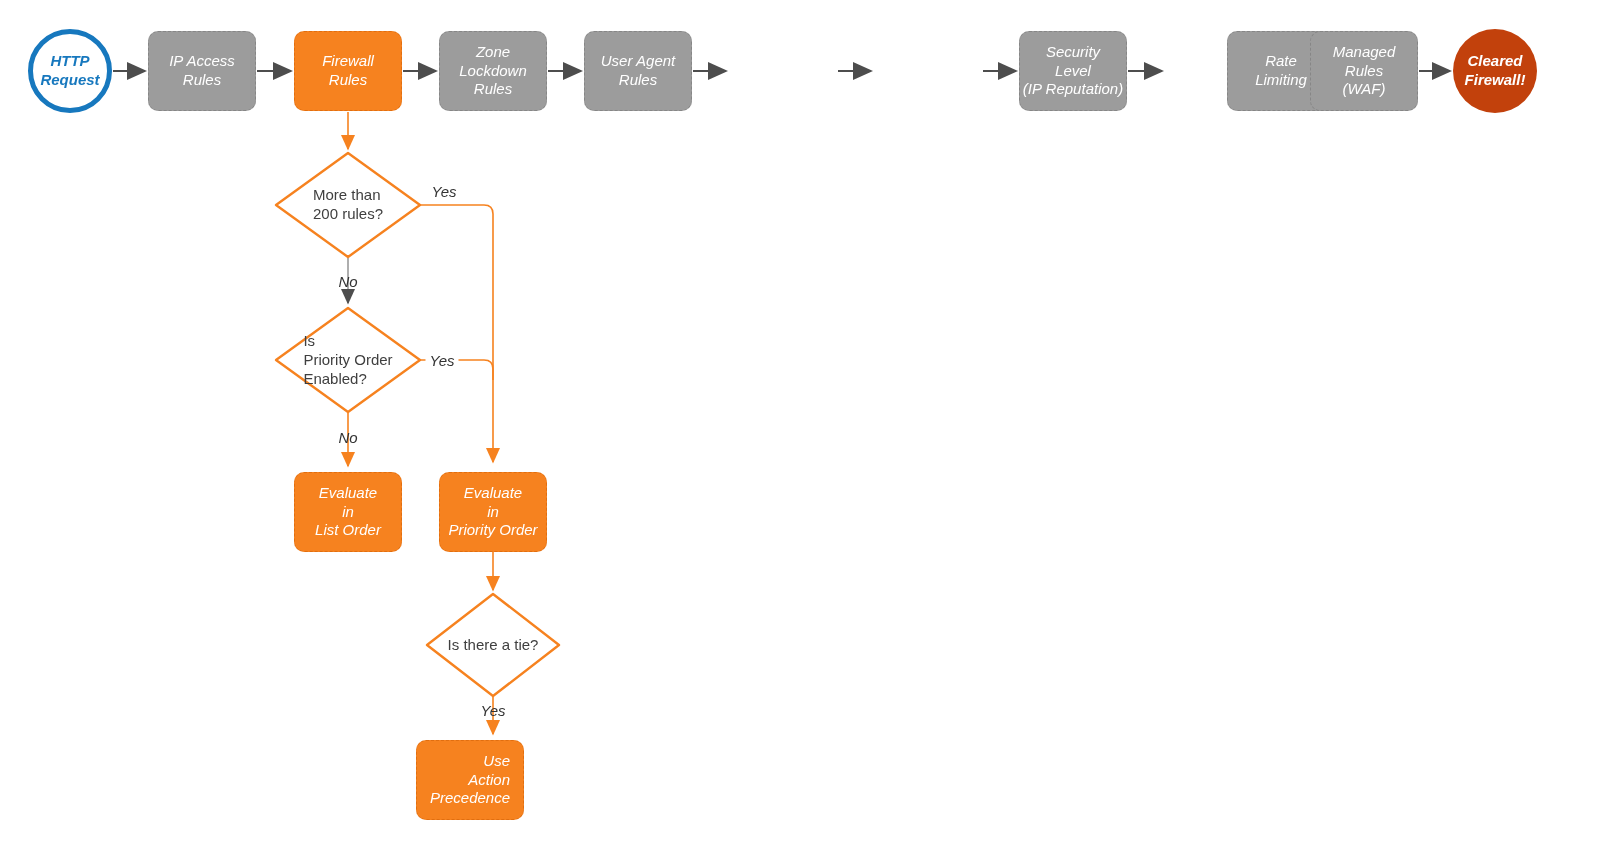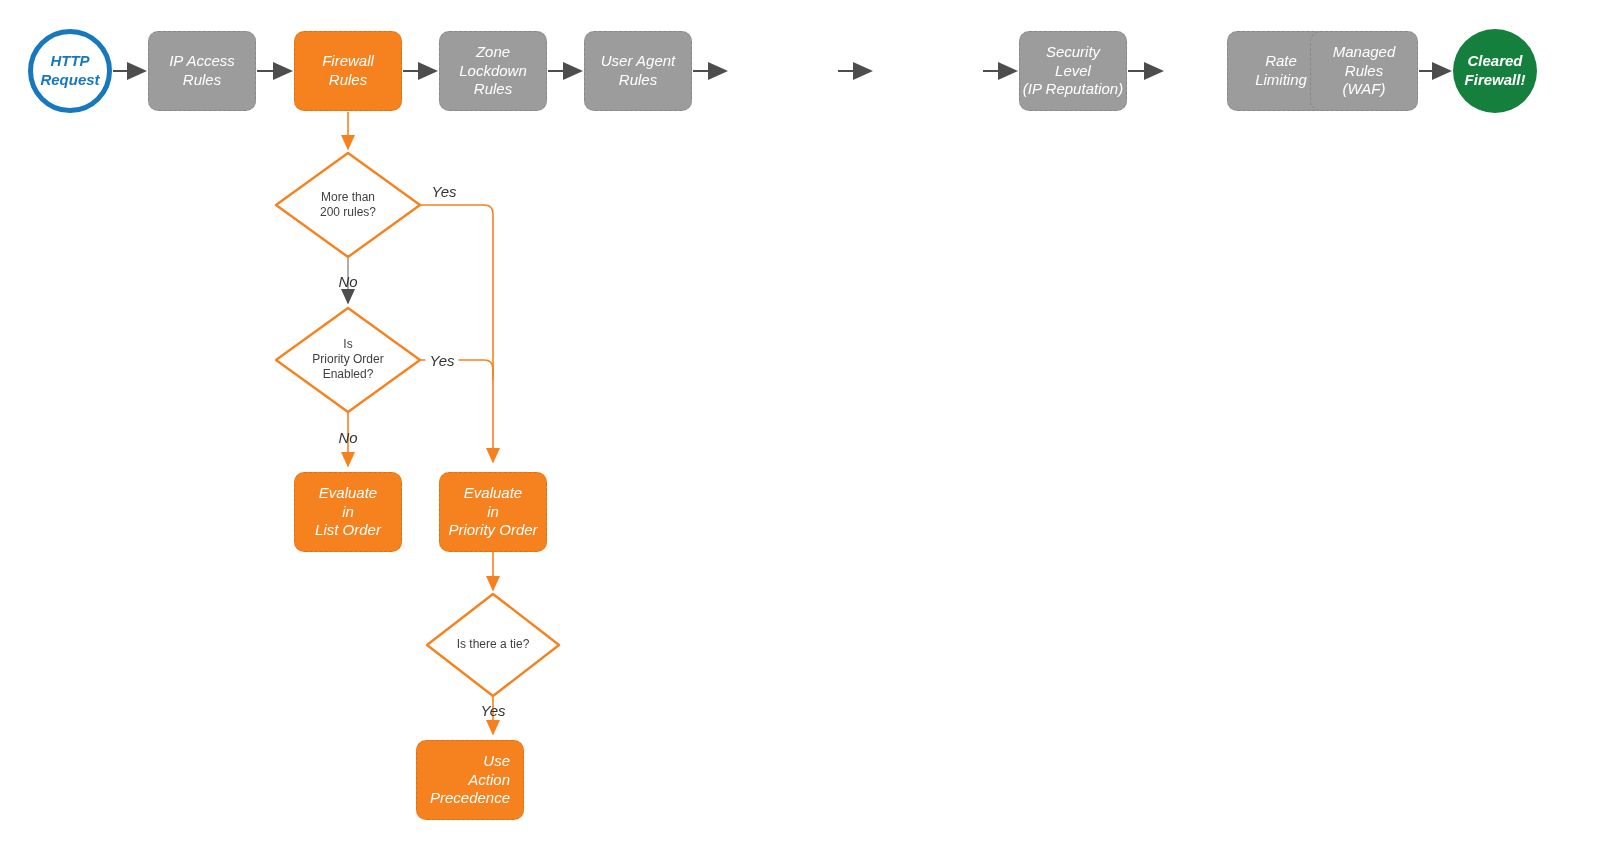--- a/index.html
+++ b/index.html
@@ -47,28 +47,28 @@
     font-size: 15px;
     line-height: 1.26;
   }
   .circle {
     width: 84px;
     height: 84px;
     border-radius: 50%;
   }
   .circle.start { background: #ffffff; border: 5px solid #1778BE; }
   .circle.start .label { color: #1778BE; font-weight: bold; }
-  .circle.end { background: #15803d; }
+  .circle.end { background: #c2410c; }
   .circle.end .label { font-weight: bold; }
   .diamond-label {
     position: absolute;
     transform: translate(-50%, -50%);
-    text-align: center;
+    text-align: left;
     white-space: pre-line;
-    font-size: 12px;
+    font-size: 15px;
     color: #3F3F3F;
     line-height: 1.26;
     z-index: 2;
   }
   .edge-label {
     position: absolute;
     transform: translate(-50%, -50%);
     font-style: italic;
     font-size: 15px;
     color: #333333;

